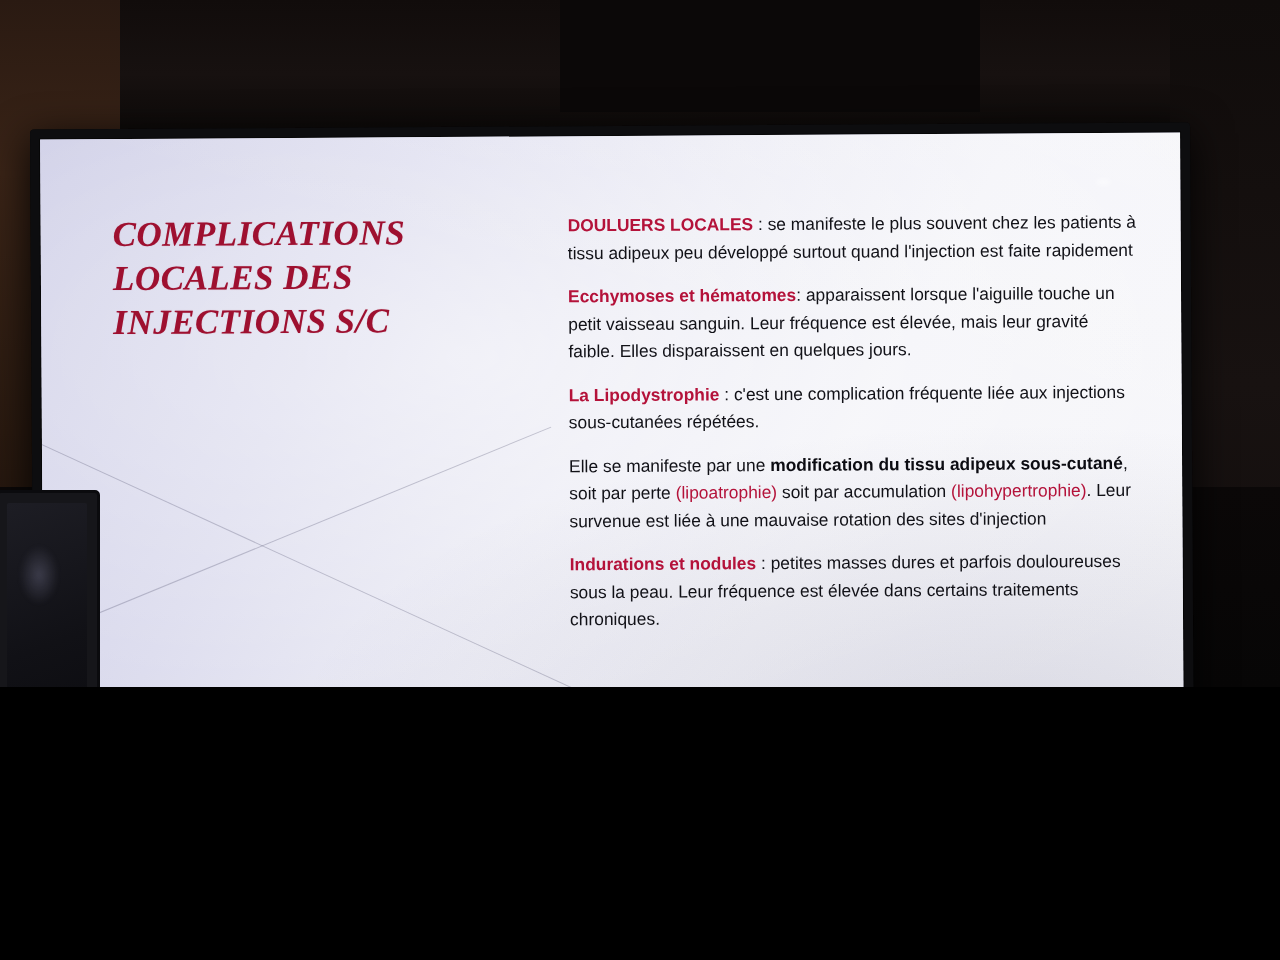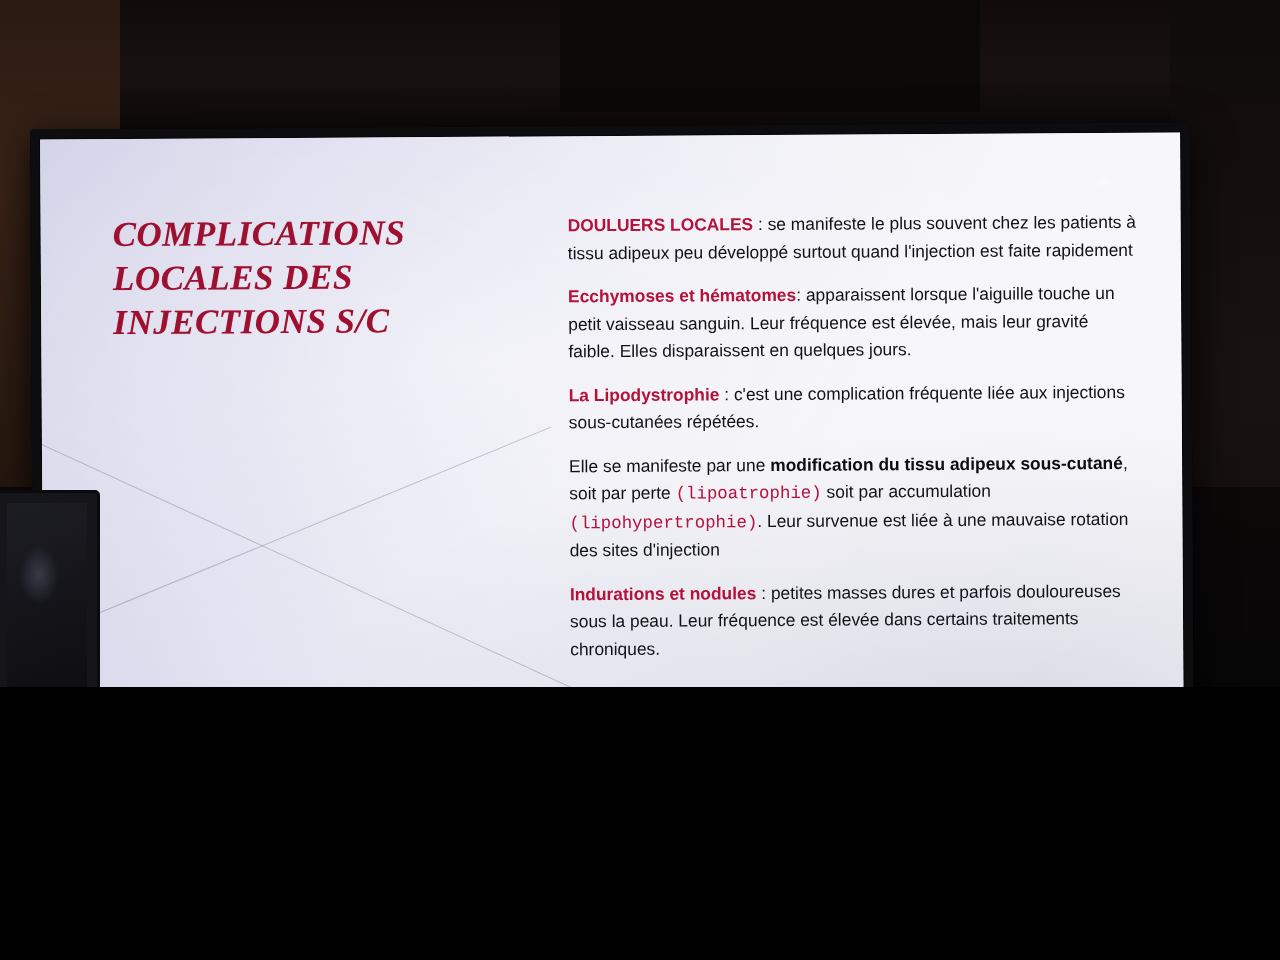--- a/index.html
+++ b/index.html
@@ -134,21 +134,21 @@
   .slide-right {
     width: 55%;
     padding: 76px 44px 0 14px;
     box-sizing: border-box;
     color: #111117;
     font-size: 17.4px;
     line-height: 1.58;
   }
   .para { margin: 0 0 16px 0; }
   .hl { color: #b4123a; font-weight: 700; }
-  .hl-soft { color: #b4123a; font-family: Liberation Mono, monospace; }
+  .hl-soft { color: #b4123a; }
   .bold { font-weight: 700; color: #0c0c12; }
 
   
   .slide-mark {
     position: absolute;
     right: 34px; bottom: 22px;
     width: 26px; height: 9px;
     background: #6b6b7a;
     border-radius: 1px;
     opacity: 0.85;

